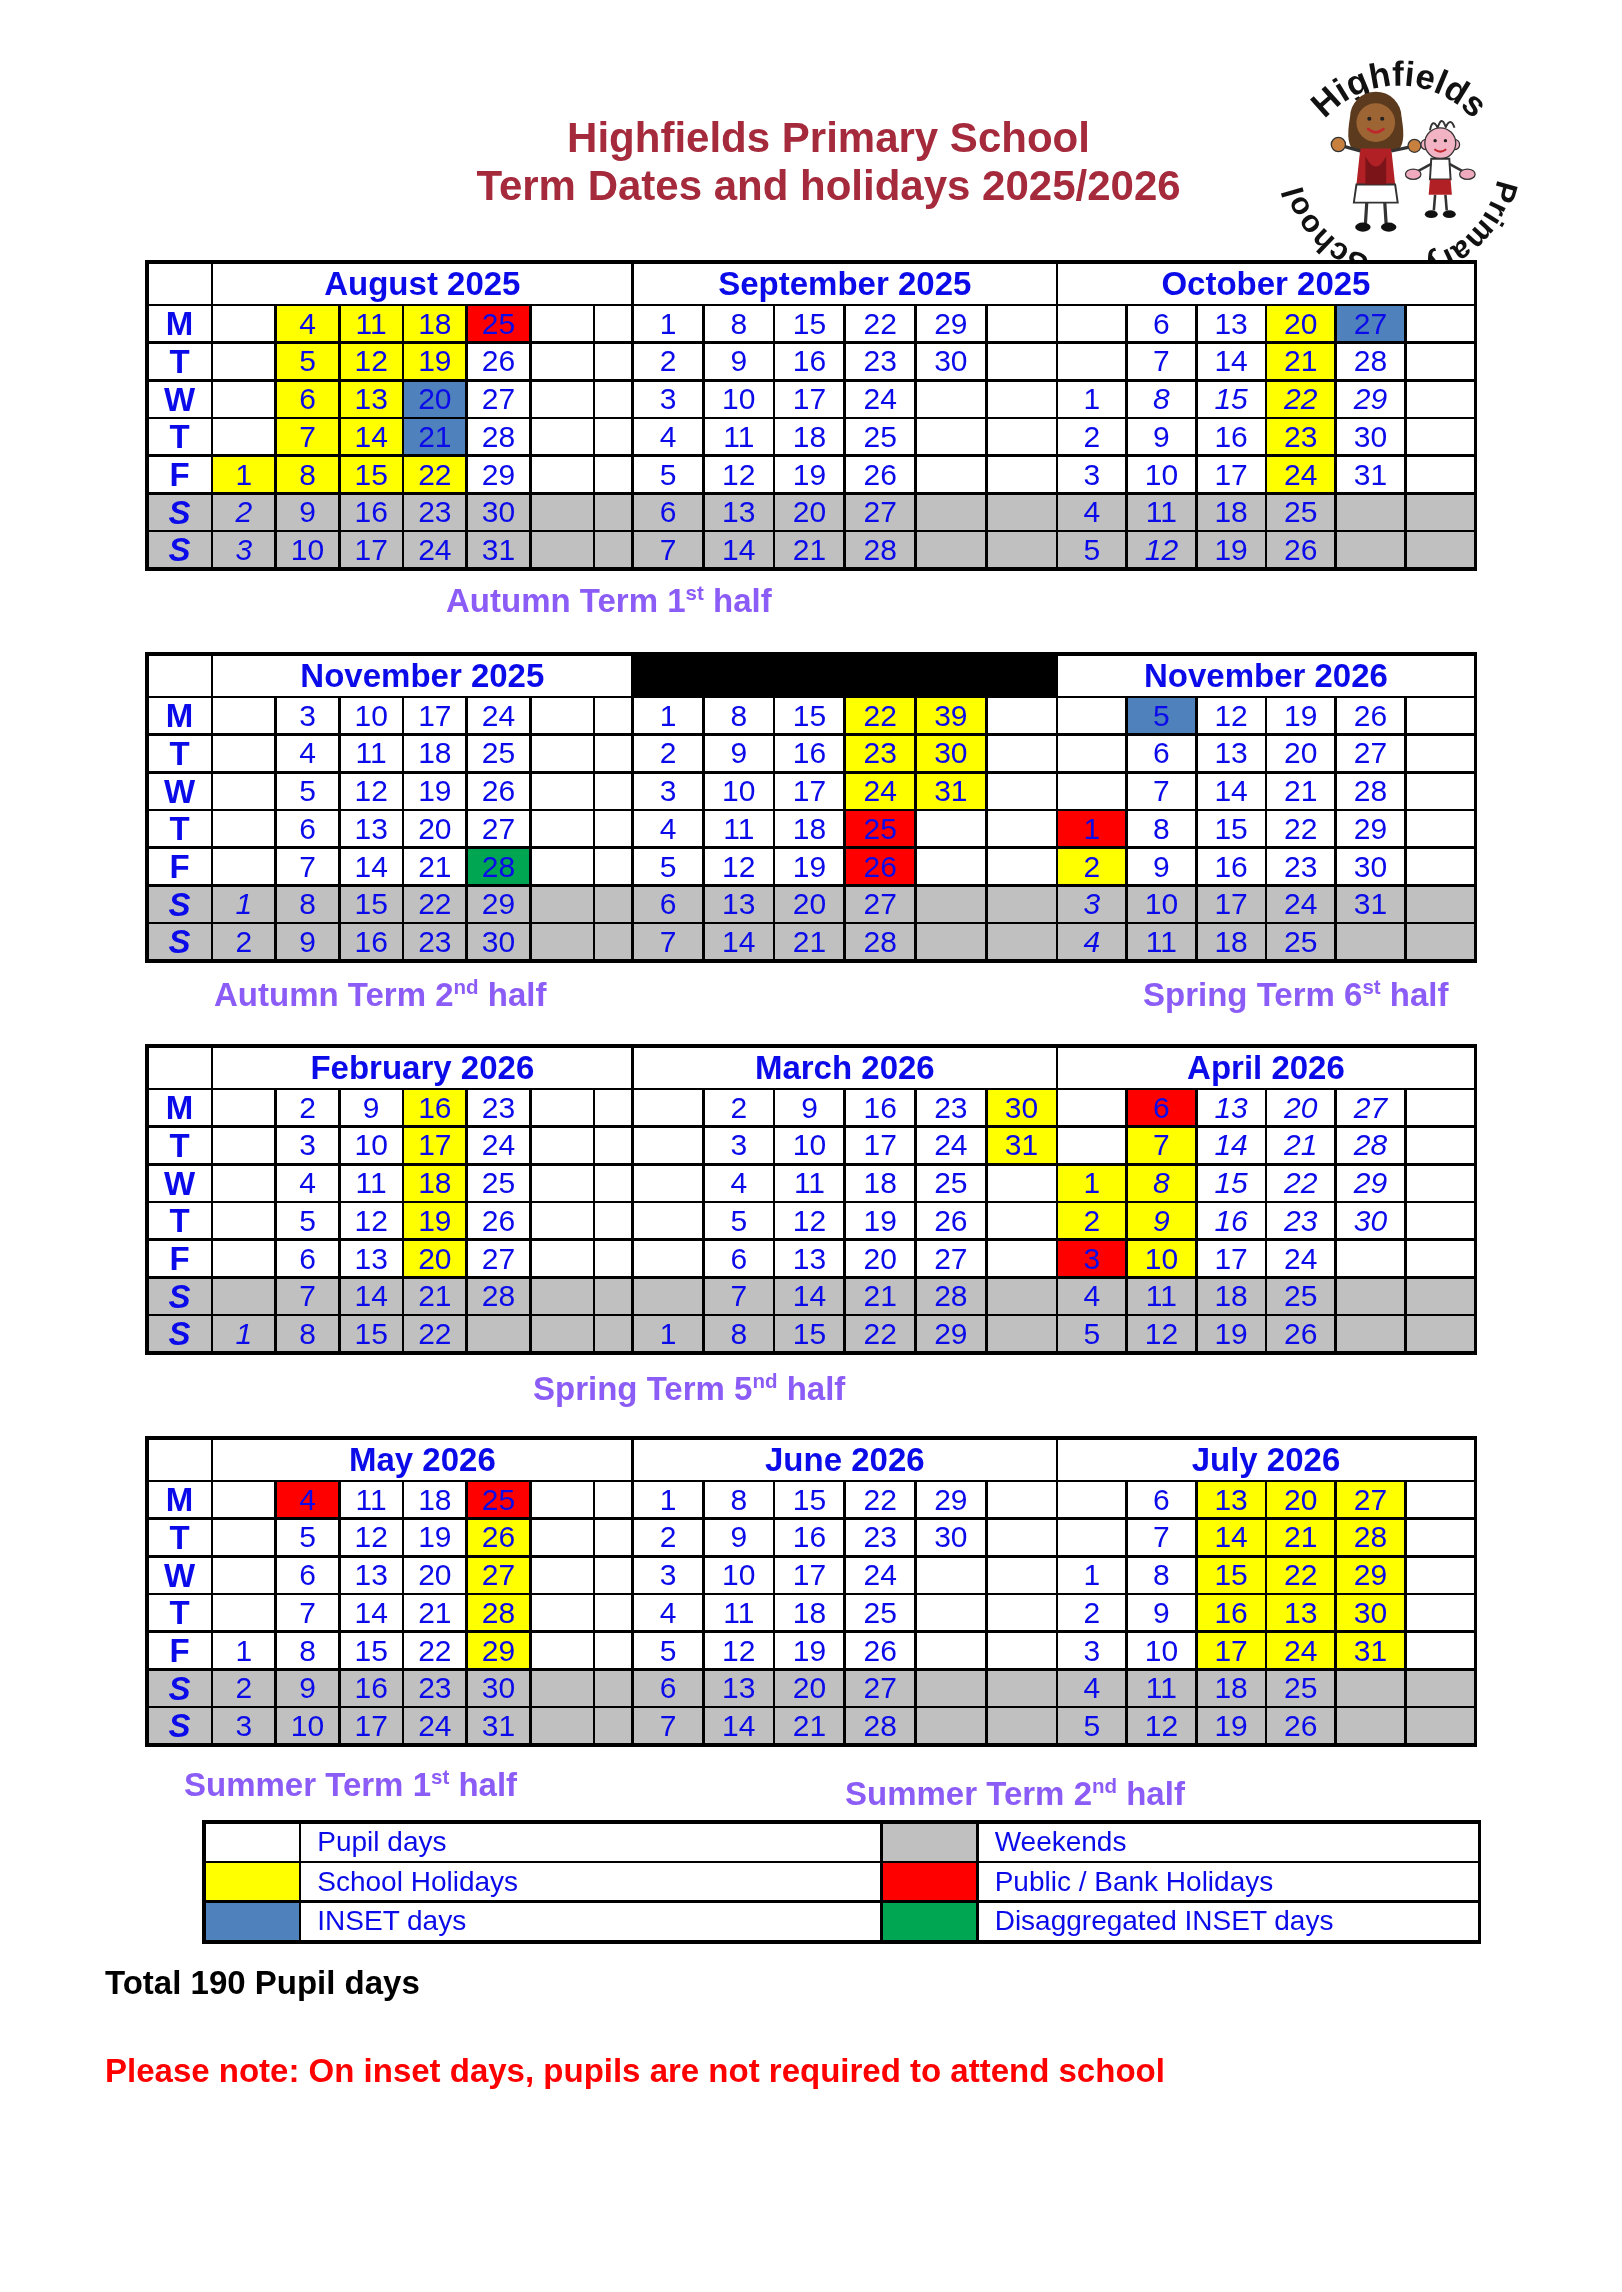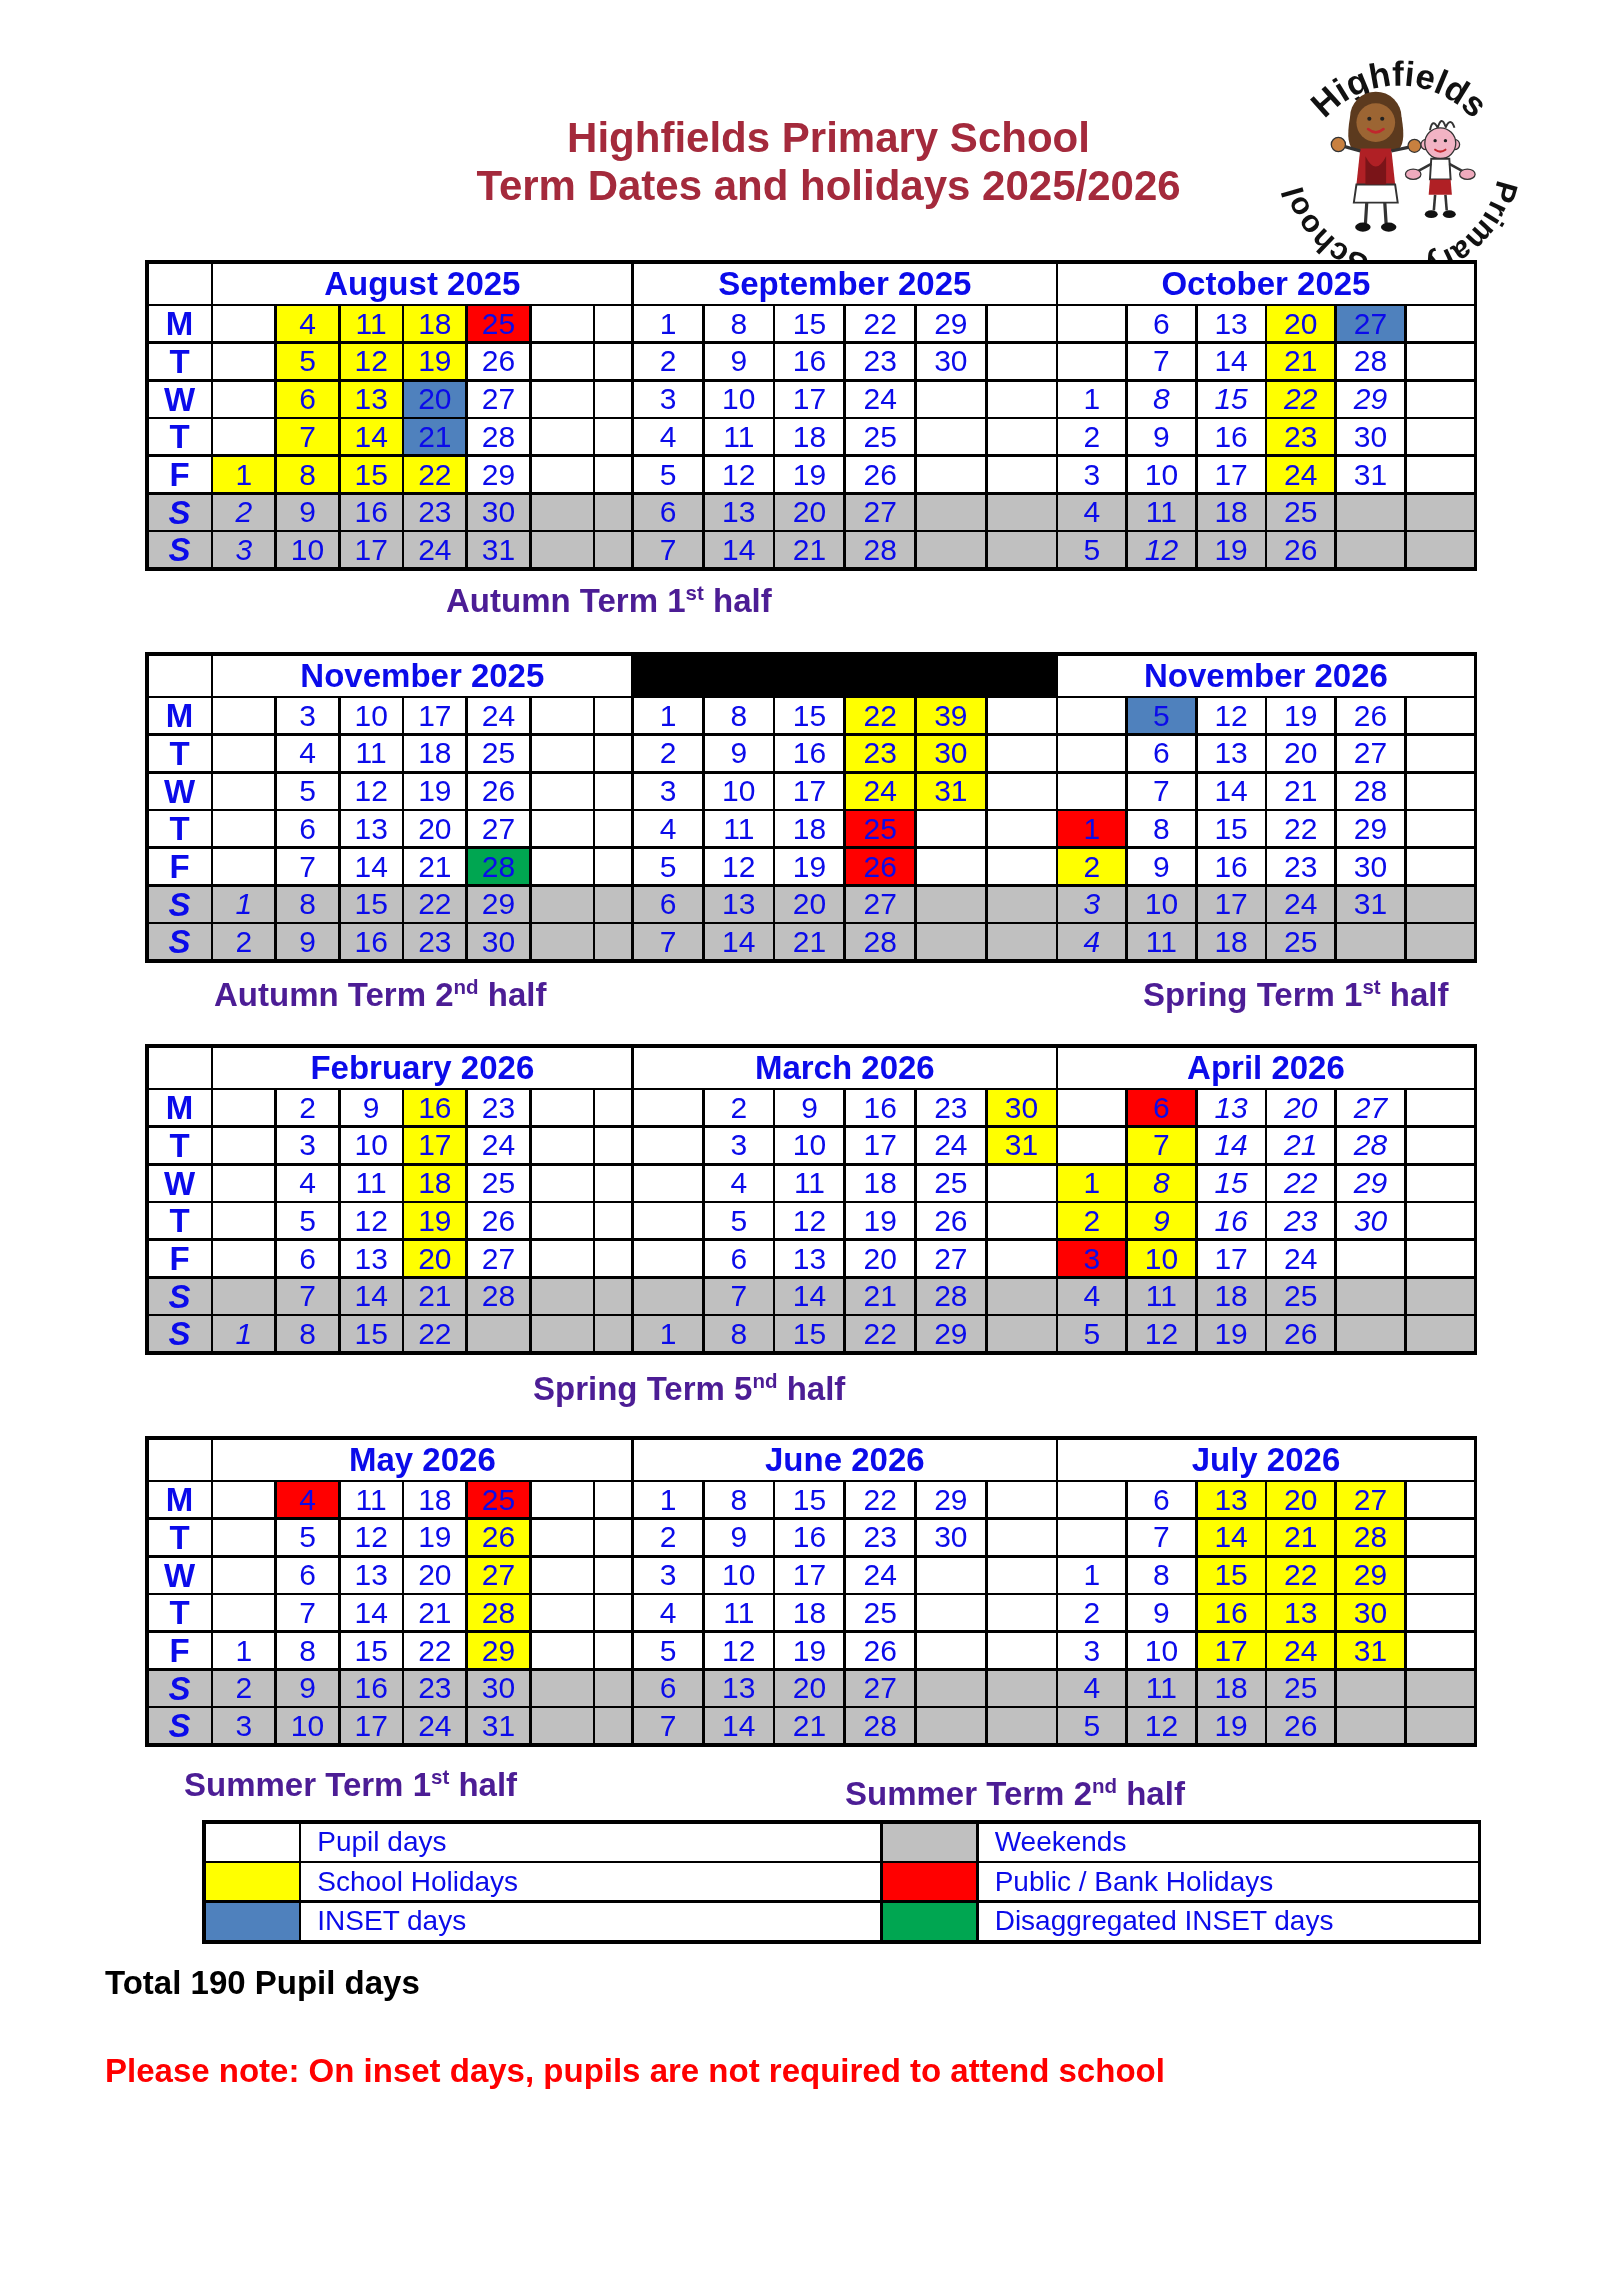--- a/index.html
+++ b/index.html
@@ -16,21 +16,21 @@
              grid-template-rows:40px repeat(7,35px);
              gap:2.7px;background:#000;padding:3.6px;}
   .cell{background:#fff;display:flex;align-items:center;justify-content:center;
         color:#0b0bea;font-size:30px;line-height:1;}
   .cell.weekend{background:#c0c0c0;}
   .cell.italic{font-style:italic;}
   .letter{font-weight:bold;font-size:33px;}
   .letter.italic{font-style:italic;}
   .month-header{font-weight:bold;font-size:33px;}
   
-  .term-label{position:absolute;color:#4c1d95;font-weight:bold;font-size:33px;white-space:nowrap;}
+  .term-label{position:absolute;color:#8b5cf6;font-weight:bold;font-size:33px;white-space:nowrap;}
   .term-label sup{font-size:20.5px;}
   
   #legend{position:absolute;left:202px;top:1820px;display:grid;
           grid-template-columns:93px 579px 93px 499px;
           grid-template-rows:repeat(3,37px);gap:2.7px;background:#000;padding:3.6px;}
   .legend-cell{background:#fff;display:flex;align-items:center;}
   .legend-label{color:#0b0bea;font-size:28px;padding-left:16px;}
   
   #total-text{position:absolute;left:105px;top:1964px;font-weight:bold;font-size:33px;color:#000;}
   #note-text{position:absolute;left:105px;top:2052px;font-weight:bold;font-size:33px;color:#ff0000;}
@@ -683,21 +683,21 @@
         <div class="cell weekend" style="grid-area: 8 / 16;">12</div>
         <div class="cell weekend" style="grid-area: 8 / 17;">19</div>
         <div class="cell weekend" style="grid-area: 8 / 18;">26</div>
         <div class="cell weekend" style="grid-area: 8 / 19;"></div>
         <div class="cell weekend" style="grid-area: 8 / 20;"></div>
       </div>
     </div>
   <div id="labels-root">
       <div class="term-label" style="left: 446px; top: 581px;"><span>Autumn Term 1</span><sup>st</sup><span> half</span></div>
       <div class="term-label" style="left: 214px; top: 975px;"><span>Autumn Term 2</span><sup>nd</sup><span> half</span></div>
-      <div class="term-label" style="left: 1143px; top: 975px;"><span>Spring Term 1</span><sup>st</sup><span> half</span></div>
+      <div class="term-label" style="left: 1143px; top: 975px;"><span>Spring Term 6</span><sup>st</sup><span> half</span></div>
       <div class="term-label" style="left: 533px; top: 1369px;"><span>Spring Term 5</span><sup>nd</sup><span> half</span></div>
       <div class="term-label" style="left: 184px; top: 1765px;"><span>Summer Term 1</span><sup>st</sup><span> half</span></div>
       <div class="term-label" style="left: 845px; top: 1774px;"><span>Summer Term 2</span><sup>nd</sup><span> half</span></div>
     </div>
 
   <div id="legend">
       <div class="legend-cell" style="background: rgb(255, 255, 255);"></div>
       <div class="legend-cell legend-label">Pupil days</div>
       <div class="legend-cell" style="background: rgb(192, 192, 192);"></div>
       <div class="legend-cell legend-label">Weekends</div>

